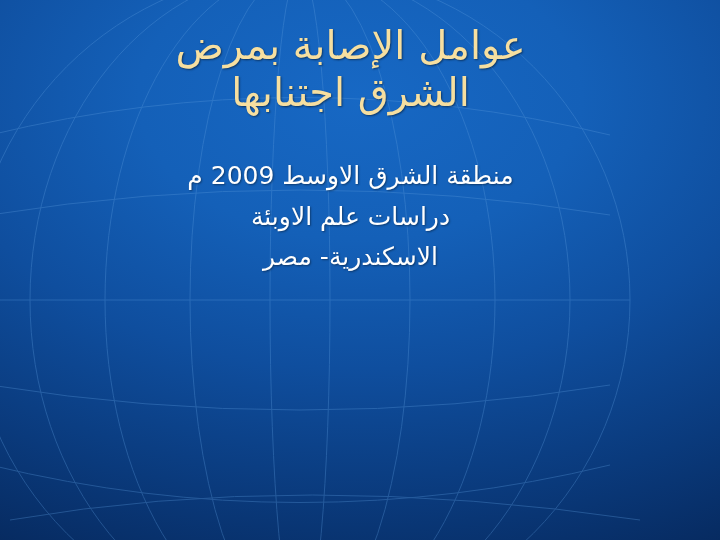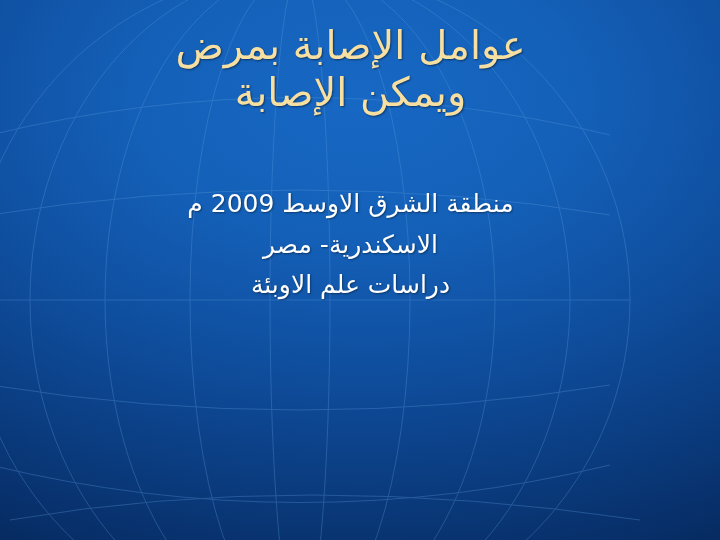--- a/index.html
+++ b/index.html
@@ -44,21 +44,21 @@
     direction: rtl;
     unicode-bidi: bidi-override;
     text-shadow: 1px 1px 2px rgba(0,0,0,0.45);
     margin: 0;
     padding: 0 10px;
   }
   .title .line {
     display: block;
   }
   .subtitle {
-    margin-top: 68px;
+    margin-top: 40px;
     color: #ffffff;
     text-align: center;
     direction: rtl;
     font-size: 25px;
     line-height: 1.62;
     text-shadow: 1px 1px 2px rgba(0,0,0,0.4);
   }
   .subtitle .line {
     display: block;
   }
@@ -81,23 +81,23 @@
       <path d="M-10 385 Q300 435 610 385"></path>
       <path d="M-10 465 Q300 540 610 465"></path>
       <path d="M10 520 Q300 470 640 520"></path>
     </g>
   </svg>
 
   <div class="content">
 
     <div class="title">
       <span class="line">عوامل الإصابة بمرض</span>
-      <span class="line">ويمكن الإصابة</span>
+      <span class="line">الشرق اجتنابها</span>
     </div>
 
     <div class="subtitle">
       <span class="line">منطقة الشرق الاوسط 2009 م</span>
+      <span class="line">دراسات علم الاوبئة</span>
       <span class="line">الاسكندرية- مصر</span>
-      <span class="line">دراسات علم الاوبئة</span>
     </div>
 
   </div>
 </div>
 
 </body></html>

